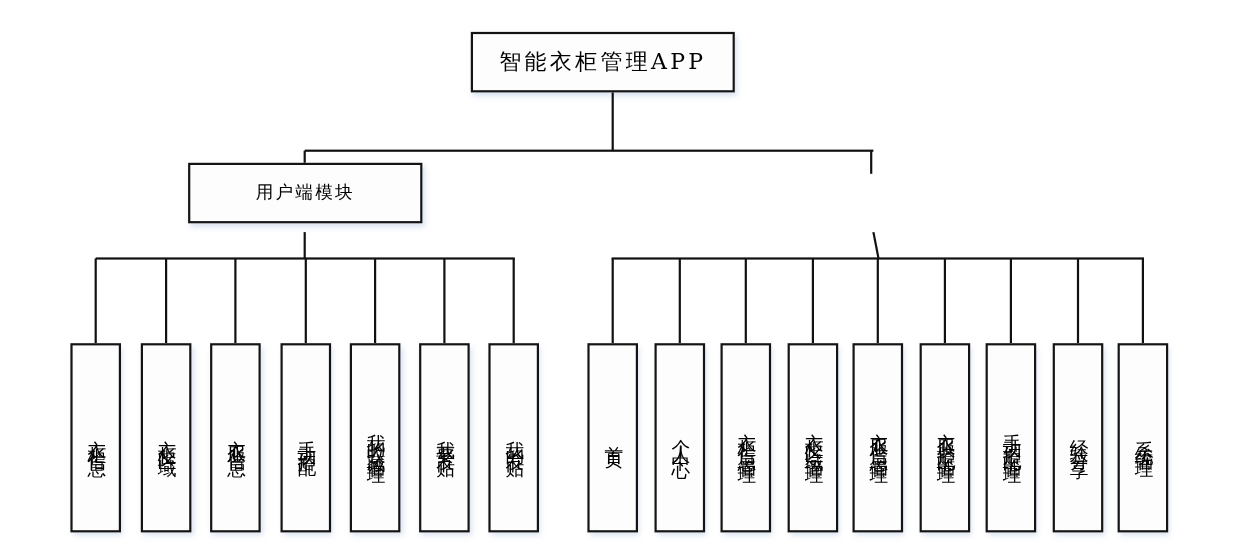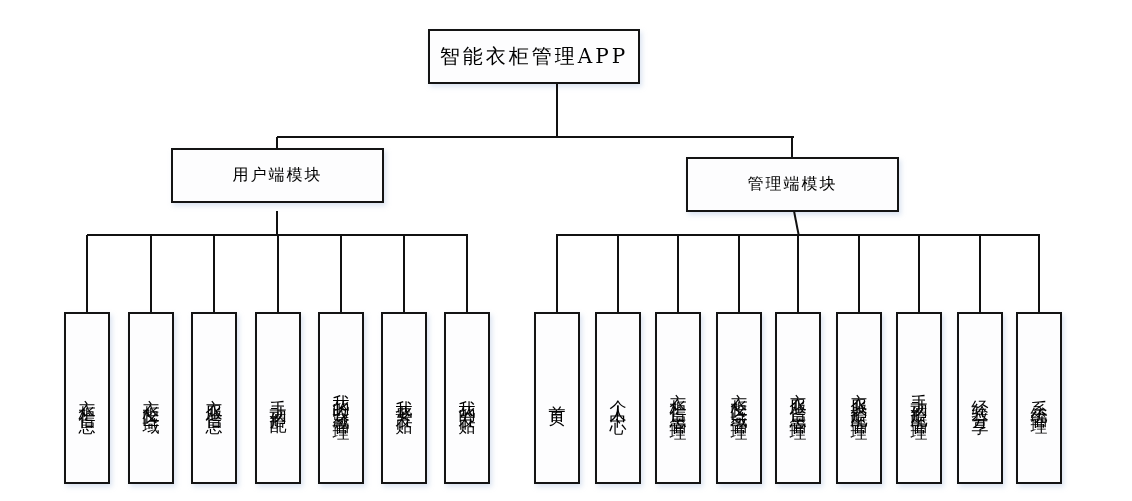--- a/index.html
+++ b/index.html
@@ -18,21 +18,21 @@
   .node {
     position: absolute;
     background: #fdfdfe;
     border: 2px solid #141414;
     display: flex;
     align-items: center;
     justify-content: center;
     box-shadow: 2px 3px 5px rgba(150,175,215,0.35);
   }
   .node.root {
-    left: 428px; top: 29px; width: 212px; height: 55px;
+    left: 428px; top: 29px; width: 240px; height: 55px;
     font-size: 20px; letter-spacing: 3px; align-items: center;
   }
   .node.branch {
     width: 213px; height: 55px;
     font-size: 16px; letter-spacing: 2px;
   }
   .node.branch.user  { left: 171px; top: 148px; }
   .node.branch.admin { left: 686px; top: 157px; }
   .leaf {
     position: absolute;
@@ -85,23 +85,20 @@
     <span>智能衣柜管理APP</span>
   </div>
 
   <div class="vline" style="left:556px; top:84px;  height:53px;"></div>
   <div class="hline" style="left:277px; top:136px; width:517px;"></div>
   <div class="vline" style="left:276px; top:137px; height:21px;"></div>
   <div class="vline" style="left:791px; top:137px; height:21px;"></div>
 
   <div class="node branch user">
     <span>用户端模块</span>
-  </div>
-  <div class="node branch admin">
-    <span>管理端模块</span>
   </div>
 
   <div class="vline" style="left:276px; top:211px; height:24px;"></div>
   <div class="hline" style="left:87px;  top:234px; width:381px;"></div>
   <div class="vline" style="left:86px;  top:235px; height:77px;"></div>
   <div class="vline" style="left:150px; top:235px; height:77px;"></div>
   <div class="vline" style="left:213px; top:235px; height:77px;"></div>
   <div class="vline" style="left:277px; top:235px; height:77px;"></div>
   <div class="vline" style="left:340px; top:235px; height:77px;"></div>
   <div class="vline" style="left:403px; top:235px; height:77px;"></div>

